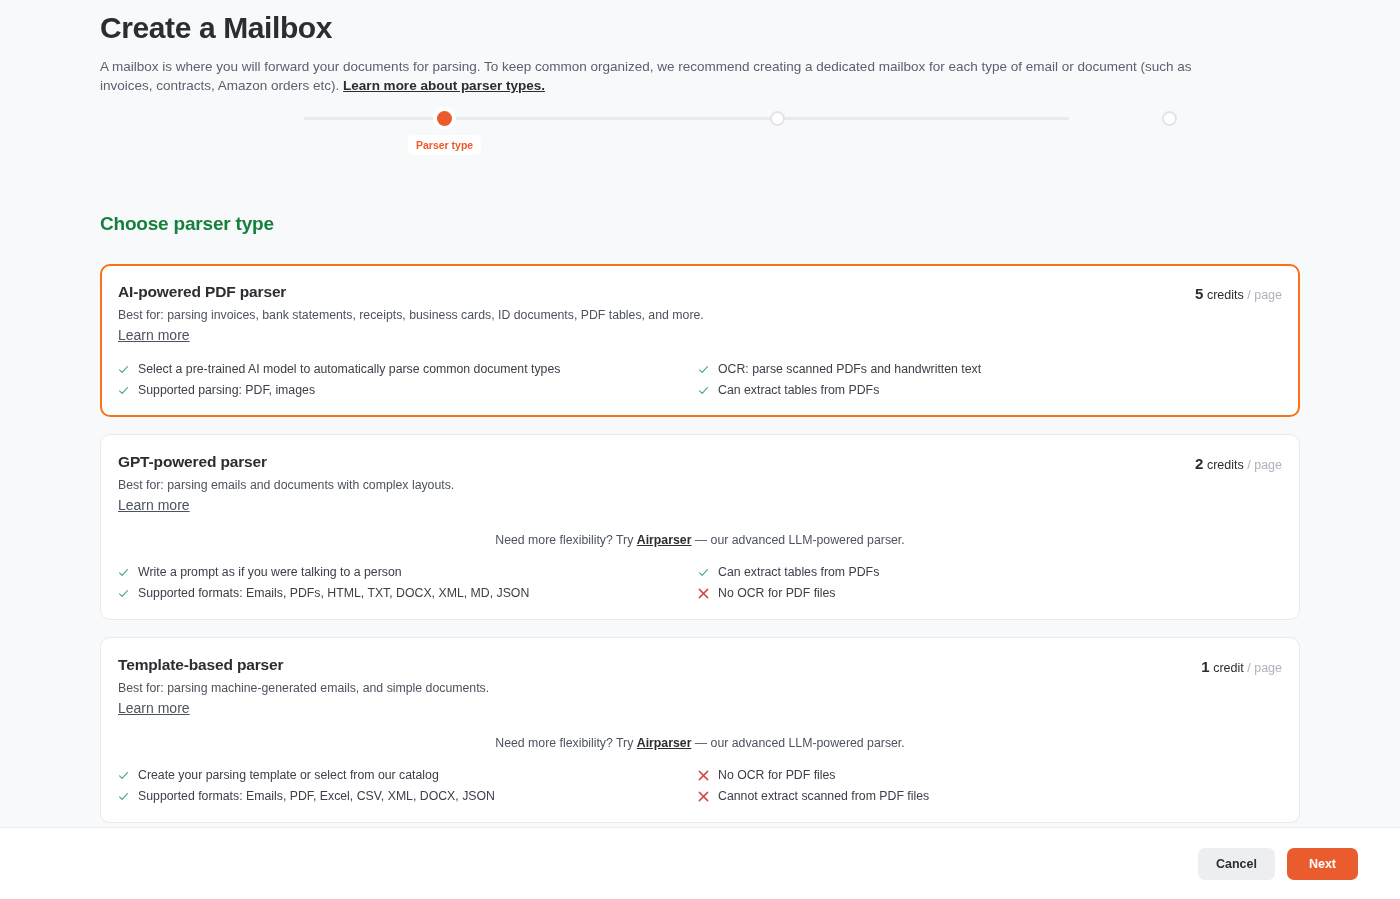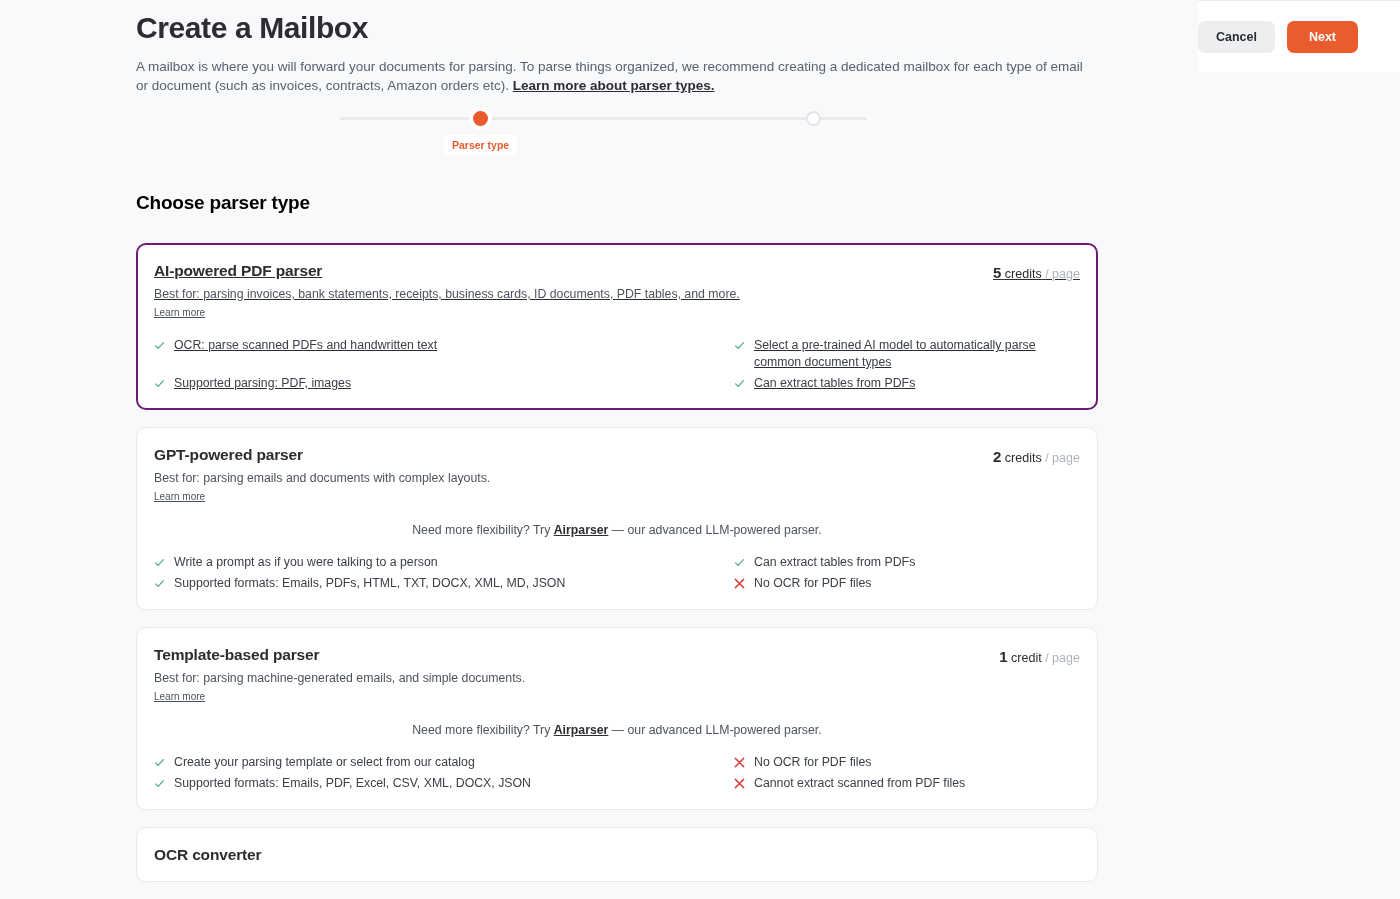--- a/index.html
+++ b/index.html
@@ -12,22 +12,21 @@
     font-family: "Liberation Sans", sans-serif;
     background: #f8f9fa;
     color: #2b2d31;
     position: relative;
   }
 
   .page {
     position: absolute;
     inset: 0;
     display: flex;
-    flex-direction: row;
-    padding-left: 36px;
+    flex-direction: column;
   }
 
   .scroll-area {
     flex: 1 1 auto;
     overflow: hidden;
     padding: 0 100px;
     background: #f8f9fa;
   }
 
   
@@ -93,41 +92,40 @@
     font-weight: 700;
     color: #ea5b2d;
     background: #ffffff;
     padding: 4px 8px;
     border-radius: 5px;
     white-space: nowrap;
   }
 
   
   .section-title {
-    margin-top: 27px;
+    margin-top: 48px;
     font-size: 19px;
     font-weight: 700;
-    color: #000000;
+    color: #15803d;
     letter-spacing: -0.2px;
   }
 
   
   .cards { margin-top: 29px; }
   .card {
     background: #ffffff;
     border: 1px solid #e8e9eb;
     border-radius: 10px;
     padding: 18px 17px 17px 17px;
     margin-bottom: 17px;
     position: relative;
   }
   .card.selected {
-    border: 2px solid #701a75;
+    border: 2px solid #f97316;
     padding: 17px 16px 16px 16px;
-    text-decoration: underline;
   }
   .card-head {
     display: flex;
     justify-content: space-between;
     align-items: flex-start;
   }
   .card-title {
     font-size: 15.5px;
     font-weight: 700;
     color: #2b2d31;
@@ -135,21 +133,21 @@
   }
   .card-best {
     margin-top: 6px;
     font-size: 12.3px;
     color: #4d535e;
     line-height: 16px;
   }
   .card-learn {
     display: inline-block;
     margin-top: 4px;
-    font-size: 10px;
+    font-size: 14px;
     color: #4d535e;
     text-decoration: underline;
   }
   .price {
     font-size: 12.5px;
     color: #2b2d31;
     white-space: nowrap;
     padding-top: 2px;
   }
   .price .num {
@@ -224,21 +222,21 @@
 </head>
 <body>
 
 <div class="page">
 
   <div class="scroll-area">
 
     <h1 class="page-title">Create a Mailbox</h1>
 
     <p class="page-desc">
-      <span>A mailbox is where you will forward your documents for parsing. To parse things organized, we recommend creating a dedicated mailbox for each type of email or document (such as invoices, contracts, Amazon orders etc). </span><a href="#">Learn more about parser types.</a>
+      <span>A mailbox is where you will forward your documents for parsing. To keep common organized, we recommend creating a dedicated mailbox for each type of email or document (such as invoices, contracts, Amazon orders etc). </span><a href="#">Learn more about parser types.</a>
     </p>
 
     <div class="stepper">
       <div class="stepper-track"></div>
       <div class="step active" style="left:308px;">
         <div class="step-dot"></div>
         <div class="step-label">Parser type</div>
       </div>
       <div class="step" style="left:670px;">
         <div class="step-dot"></div>
@@ -256,29 +254,29 @@
             <div><div class="card-title">AI-powered PDF parser</div><div class="card-best">Best for: parsing invoices, bank statements, receipts, business cards, ID documents, PDF tables, and more.</div><a class="card-learn" href="#">Learn more</a></div>
             <div class="price"><span class="num">5</span> <span class="unit">credits</span> <span class="per">/ page</span></div>
           </div>
           <div class="features">
             <div class="feat">
               <span class="mark">
                 <svg width="13" height="13" viewBox="0 0 14 14">
                   <path d="M2 7.4 L5.3 10.6 L12 3.4" fill="none" stroke="#4aab7f" stroke-width="1.5" stroke-linecap="round" stroke-linejoin="round"></path>
                 </svg>
               </span>
+              <span>Select a pre-trained AI model to automatically parse common document types</span>
+            </div>
+            <div class="feat">
+              <span class="mark">
+                <svg width="13" height="13" viewBox="0 0 14 14">
+                  <path d="M2 7.4 L5.3 10.6 L12 3.4" fill="none" stroke="#4aab7f" stroke-width="1.5" stroke-linecap="round" stroke-linejoin="round"></path>
+                </svg>
+              </span>
               <span>OCR: parse scanned PDFs and handwritten text</span>
-            </div>
-            <div class="feat">
-              <span class="mark">
-                <svg width="13" height="13" viewBox="0 0 14 14">
-                  <path d="M2 7.4 L5.3 10.6 L12 3.4" fill="none" stroke="#4aab7f" stroke-width="1.5" stroke-linecap="round" stroke-linejoin="round"></path>
-                </svg>
-              </span>
-              <span>Select a pre-trained AI model to automatically parse common document types</span>
             </div>
             <div class="feat">
               <span class="mark">
                 <svg width="13" height="13" viewBox="0 0 14 14">
                   <path d="M2 7.4 L5.3 10.6 L12 3.4" fill="none" stroke="#4aab7f" stroke-width="1.5" stroke-linecap="round" stroke-linejoin="round"></path>
                 </svg>
               </span>
               <span>Supported parsing: PDF, images</span>
             </div>
             <div class="feat">

